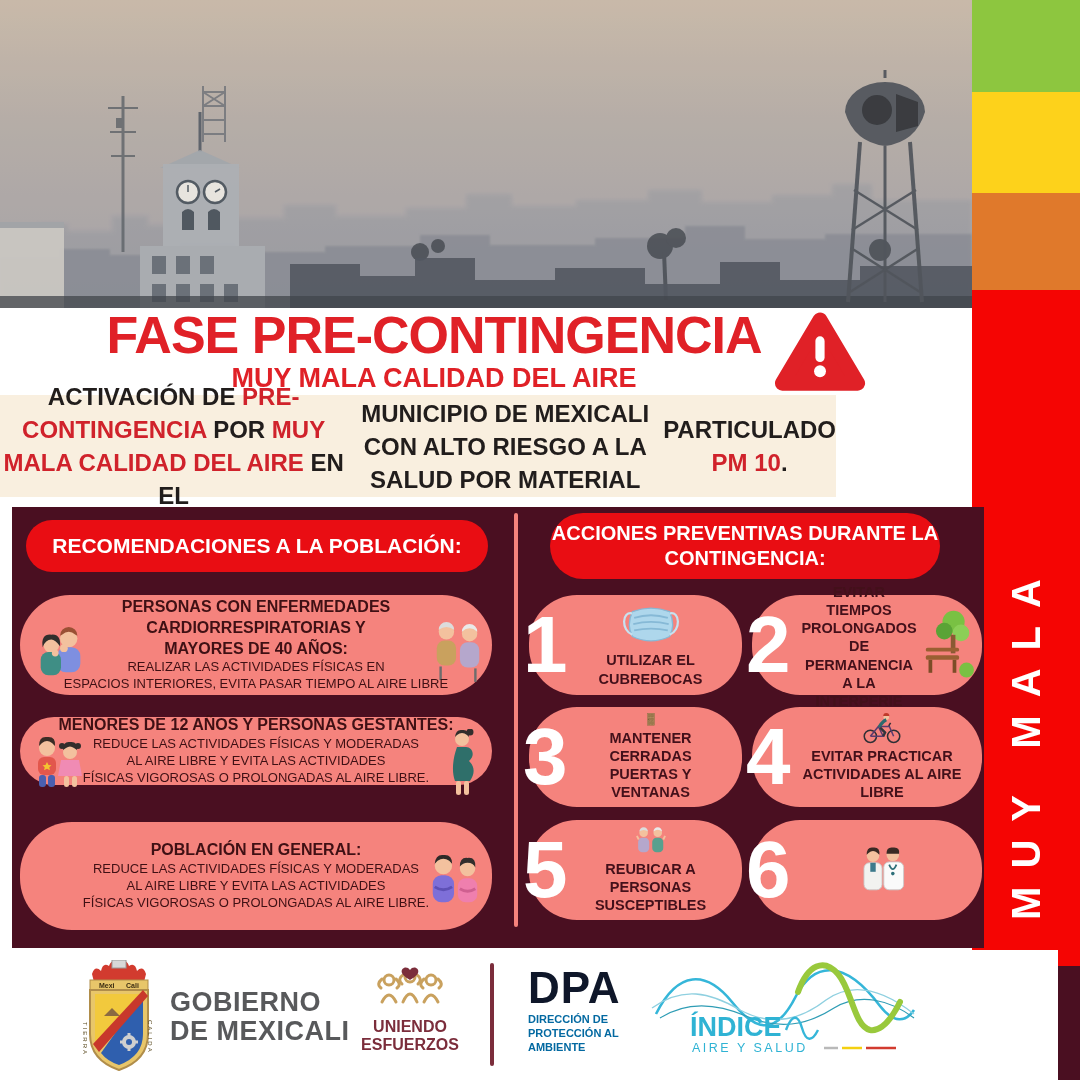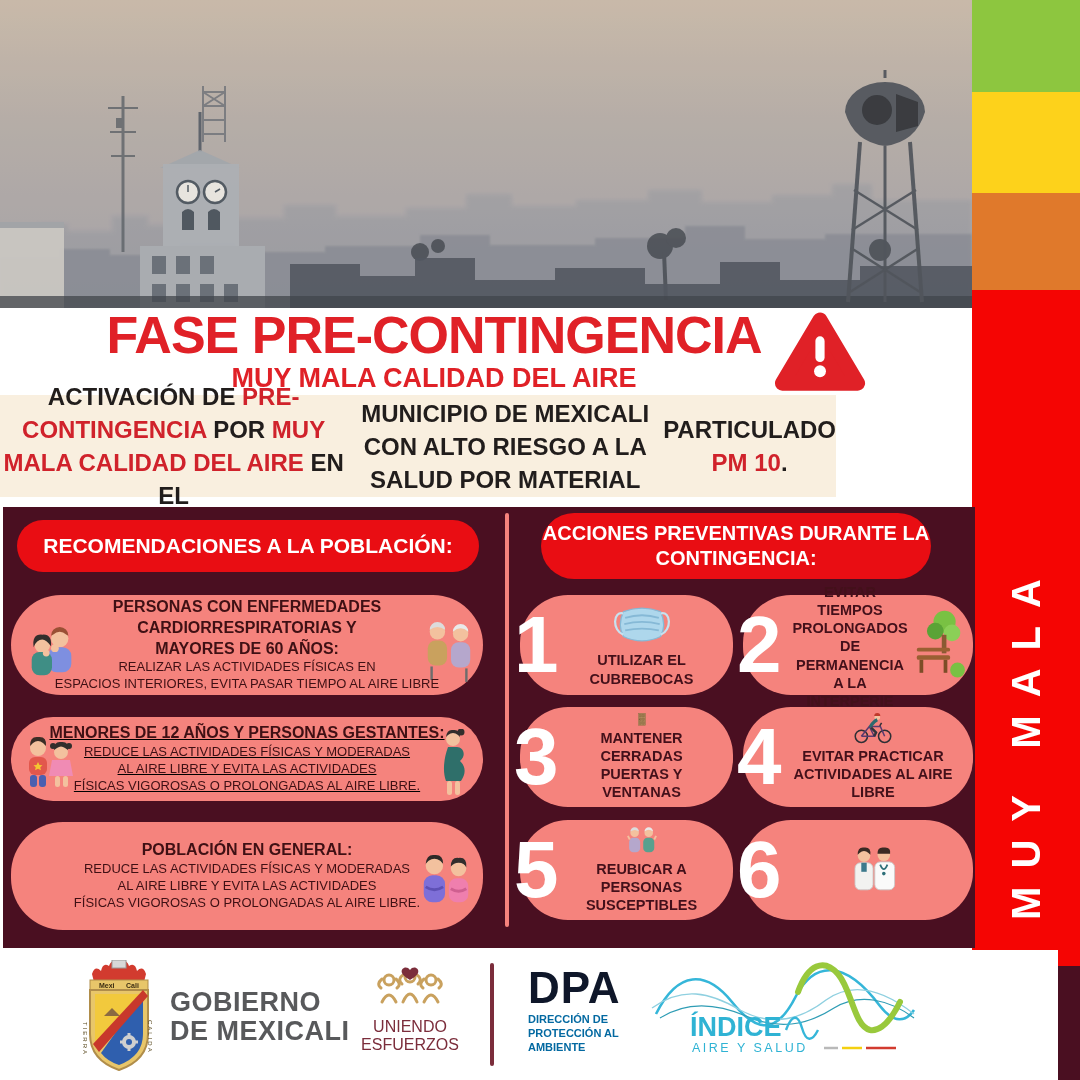--- a/index.html
+++ b/index.html
@@ -32,21 +32,21 @@
                 color:#e02127;letter-spacing:-1px;}
   .subtitle{font-size:27px;font-weight:700;color:#e02127;margin-top:2px;letter-spacing:0;}
 
   
   .alert-band{left:0;top:395px;width:836px;height:102px;background:#f9efdf;
               display:flex;flex-direction:row;align-items:center;}
   .alert-line{font-size:24px;font-weight:700;color:#211d1c;line-height:33px;text-align:center;}
   .alert-line .hl{color:#d0222b;}
 
   
-  .main{left:3px;top:507px;width:972px;height:441px;background:#4a0f21;}
+  .main{left:12px;top:507px;width:972px;height:441px;background:#4a0f21;}
   .col-divider{left:502px;top:6px;width:4px;height:414px;background:#f5837d;border-radius:2px;}
 
   .pill-header{background:#e90d13;color:#ffffff;font-weight:700;text-align:center;
                display:flex;align-items:center;justify-content:center;}
   .rec-header{left:14px;top:13px;width:462px;height:52px;border-radius:26px;font-size:21px;}
   .act-header{left:538px;top:6px;width:390px;height:66px;border-radius:33px;
               font-size:20px;line-height:1.25;}
 
   .rec-card{left:8px;width:472px;background:#f5837d;border-radius:52px;
             display:flex;flex-direction:column;align-items:center;justify-content:center;
@@ -61,21 +61,21 @@
   .act-card.row-layout{flex-direction:row;gap:4px;padding:6px 8px 6px 48px;}
   .act-num{position:absolute;left:-6px;top:50%;transform:translateY(-50%);
            font-size:80px;font-weight:700;color:#ffffff;line-height:1;z-index:3;}
   .act-label{font-size:14.5px;font-weight:700;color:#43101a;line-height:1.25;margin-top:3px;text-align:center;}
 
   
   .footer{left:0;top:950px;width:1058px;height:130px;background:#ffffff;}
   .gob-text{left:170px;top:38px;font-size:27px;font-weight:700;color:#58595b;
             line-height:1.08;letter-spacing:.5px;}
   .uniendo{left:352px;top:14px;width:116px;text-align:center;}
-  .uniendo-text{font-size:16px;font-weight:400;color:#7b2d3b;line-height:1.12;margin-top:2px;}
+  .uniendo-text{font-size:16px;font-weight:700;color:#7b2d3b;line-height:1.12;margin-top:2px;}
   .footer-divider{left:490px;top:13px;width:4px;height:103px;background:#7b2d3b;border-radius:2px;}
   .dpa{left:528px;top:16px;}
   .dpa-acronym{font-size:44px;font-weight:700;color:#0f172a;line-height:1;letter-spacing:1px;}
   .dpa-name{font-size:11px;font-weight:700;color:#0369a1;line-height:1.25;margin-top:3px;}
   .indice{left:648px;top:2px;}
 </style>
 </head>
 <body>
 
 <div class="poster">
@@ -232,26 +232,26 @@
         <circle cx="17" cy="14" r="8" fill="#f3c19e"></circle>
         <path d="M9 12 a8 8 0 0 1 16 0 q-8 -6 -16 0 Z" fill="#dcdcdc"></path>
         <rect x="7" y="23" width="20" height="26" rx="8" fill="#c9a15e"></rect>
         <circle cx="41" cy="16" r="8" fill="#f3c19e"></circle>
         <path d="M33 14 a8 8 0 0 1 16 0 q-8 -7 -16 0 Z" fill="#e9e9e9"></path>
         <rect x="31" y="25" width="20" height="26" rx="8" fill="#b5a7cc"></rect>
         <line x1="11" y1="50" x2="11" y2="64" stroke="#6d6d6d" stroke-width="2.5"></line>
         <line x1="47" y1="52" x2="47" y2="66" stroke="#6d6d6d" stroke-width="2.5"></line>
       </svg>
       <div class="card-title pre">PERSONAS CON ENFERMEDADES CARDIORRESPIRATORIAS Y
-MAYORES DE 60 AÑOS:</div>
+MAYORES DE 40 AÑOS:</div>
       <div class="card-body pre">REALIZAR LAS ACTIVIDADES FÍSICAS EN
 ESPACIOS INTERIORES, EVITA PASAR TIEMPO AL AIRE LIBRE</div>
     </div>
 
-    <div class="abs rec-card" style="top:210px;height:84px;text-decoration:underline;">
+    <div class="abs rec-card" style="top:210px;height:68px;">
       <svg class="rec-icon" style="left:10px;top:16px;" width="56" height="62" viewBox="0 0 56 60">
         <circle cx="17" cy="14" r="8" fill="#f3c19e"></circle>
         <path d="M9 12 q0 -10 8 -9 q9 -1 8 9 l-3 -3 q-5 -4 -10 0 Z" fill="#3b2d26"></path>
         <rect x="8" y="23" width="18" height="18" rx="6" fill="#e2574c"></rect>
         <path d="M17 28 l1.5 3 3 .3 -2.2 2 .6 3 -2.9 -1.6 -2.9 1.6 .6 -3 -2.2 -2 3 -.3 Z" fill="#f4c531"></path>
         <rect x="9" y="41" width="7" height="12" rx="3" fill="#4a5fb0"></rect>
         <rect x="18" y="41" width="7" height="12" rx="3" fill="#4a5fb0"></rect>
         <circle cx="40" cy="18" r="7" fill="#f3c19e"></circle>
         <path d="M33 16 q0 -9 7 -8 q8 -1 7 8 l-3 -2 q-4 -3 -8 0 Z" fill="#322e2c"></path>
         <circle cx="32" cy="12" r="3" fill="#322e2c"></circle>

